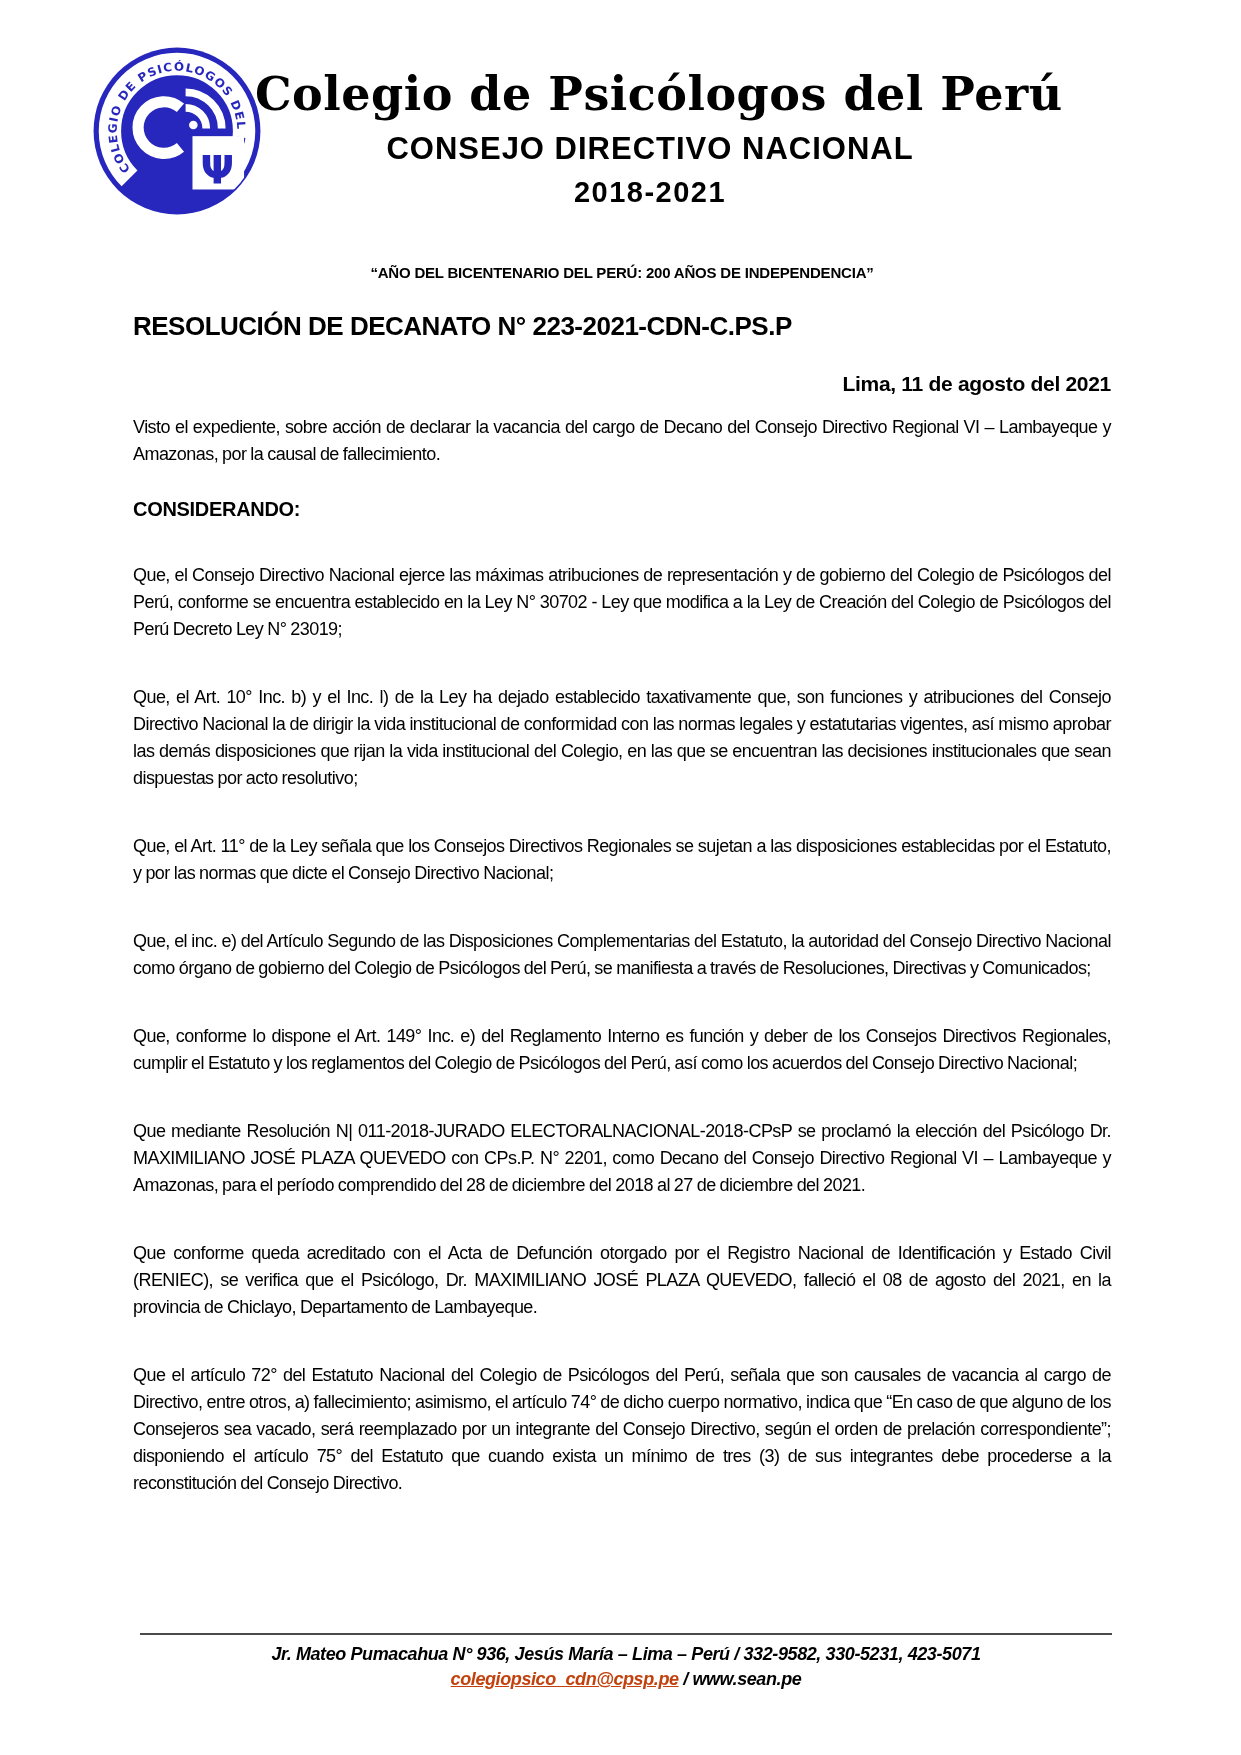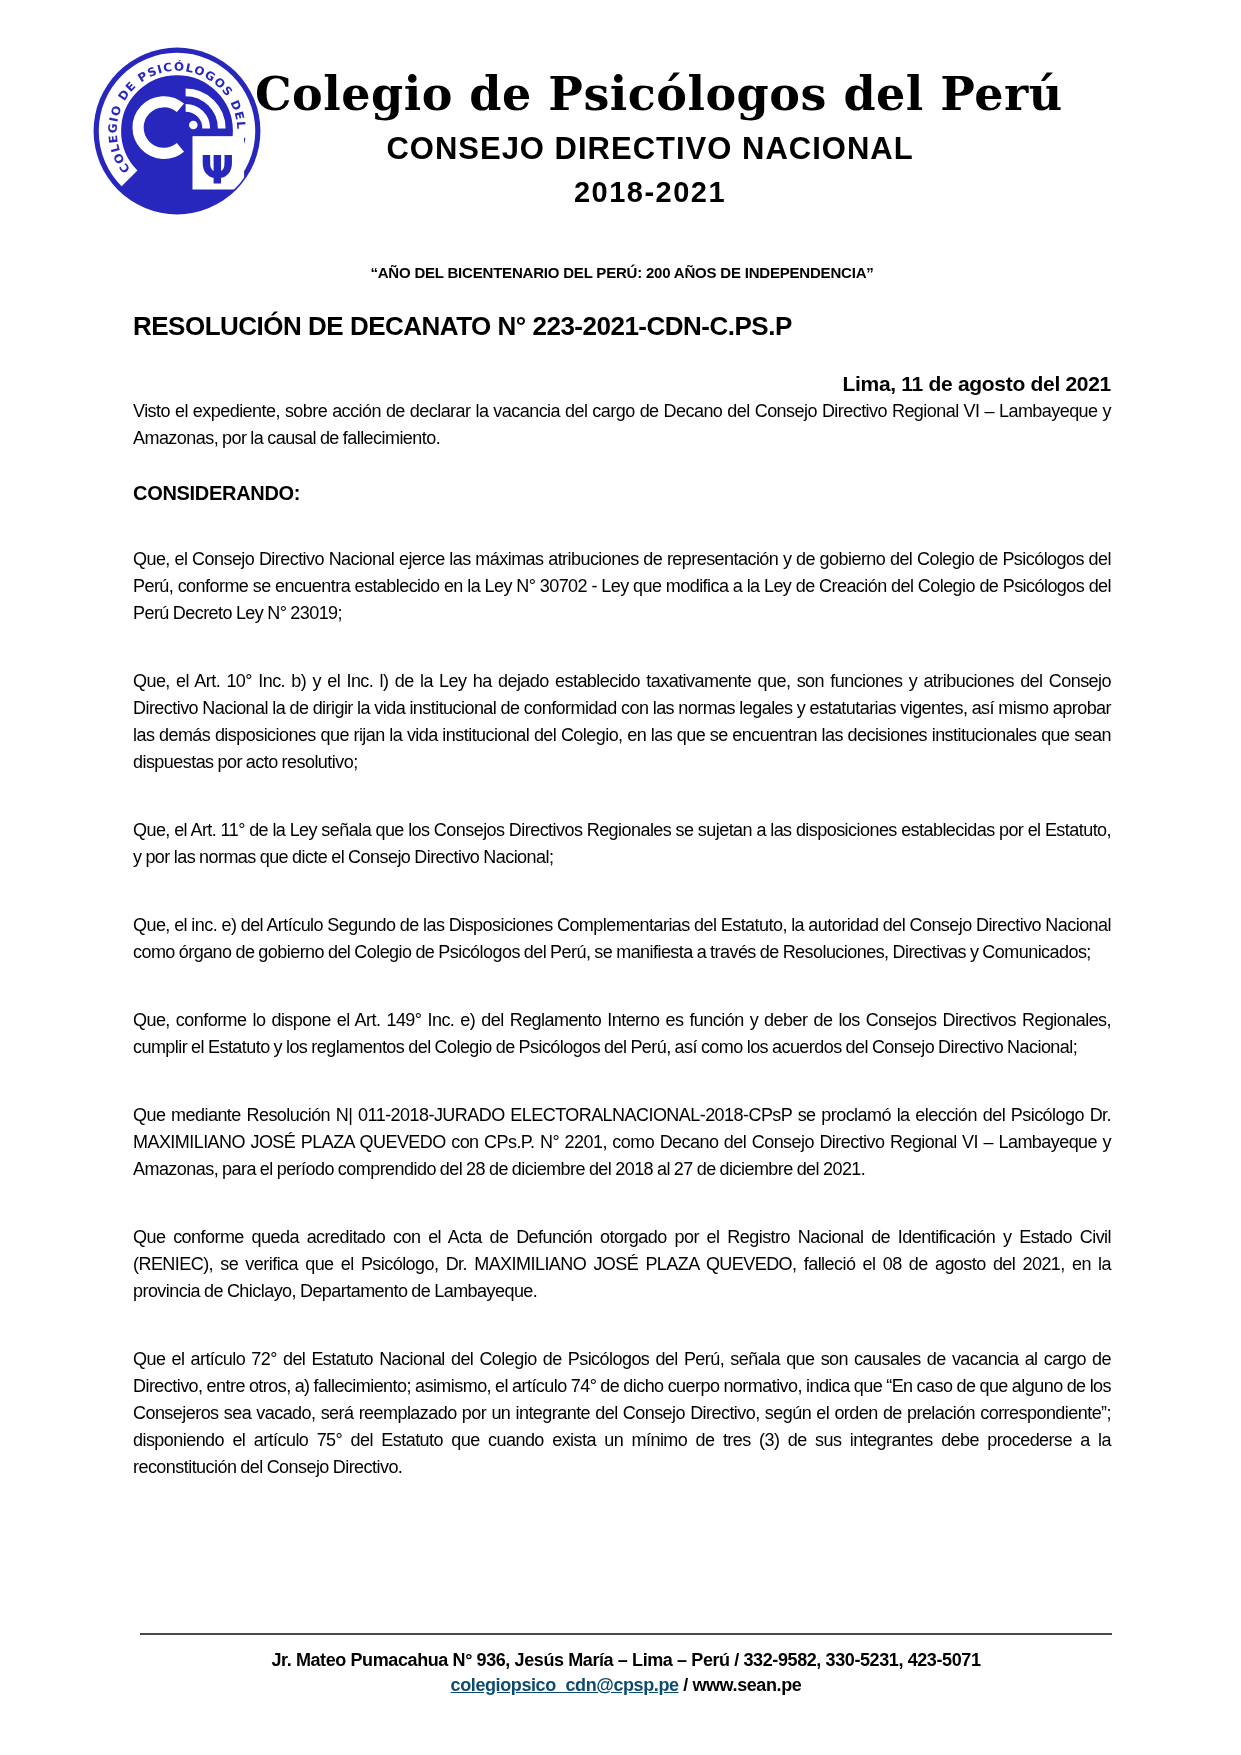--- a/index.html
+++ b/index.html
@@ -55,33 +55,34 @@
   .sec-heading {
     font-weight:bold; font-size:20px; letter-spacing:-0.3px;
   }
   .h-visto { margin-top:25px; }
   .h-considerando { margin-top:30px; }
   .para {
     font-size:18px; line-height:27px;
     letter-spacing:-0.55px; word-spacing:-0.5px;
     text-align:justify;
   }
-  .para-visto { margin-top:2px; }
+  .para-visto { margin-top:18px; }
   .para-block { margin-top:41px; }
   
   .footer {
     position:absolute; left:140px; top:1633px; width:972px;
     border-top:2px solid #4a4a4a;
-    padding-top:13px;
+    padding-top:7px;
     text-align:center;
     font-weight:bold; font-size:18px; line-height:25px;
     letter-spacing:-0.4px;
+    font-style:italic;
   }
   .email-link {
-    color:#0c4a6e; text-decoration:underline; cursor:pointer;
+    color:#c2410c; text-decoration:underline; cursor:pointer;
   }
 </style>
 </head>
 <body>
 
 <div class="page">
 
   <div class="logo">
     <svg viewBox="0 0 200 200" width="178" height="172">
       <defs>

